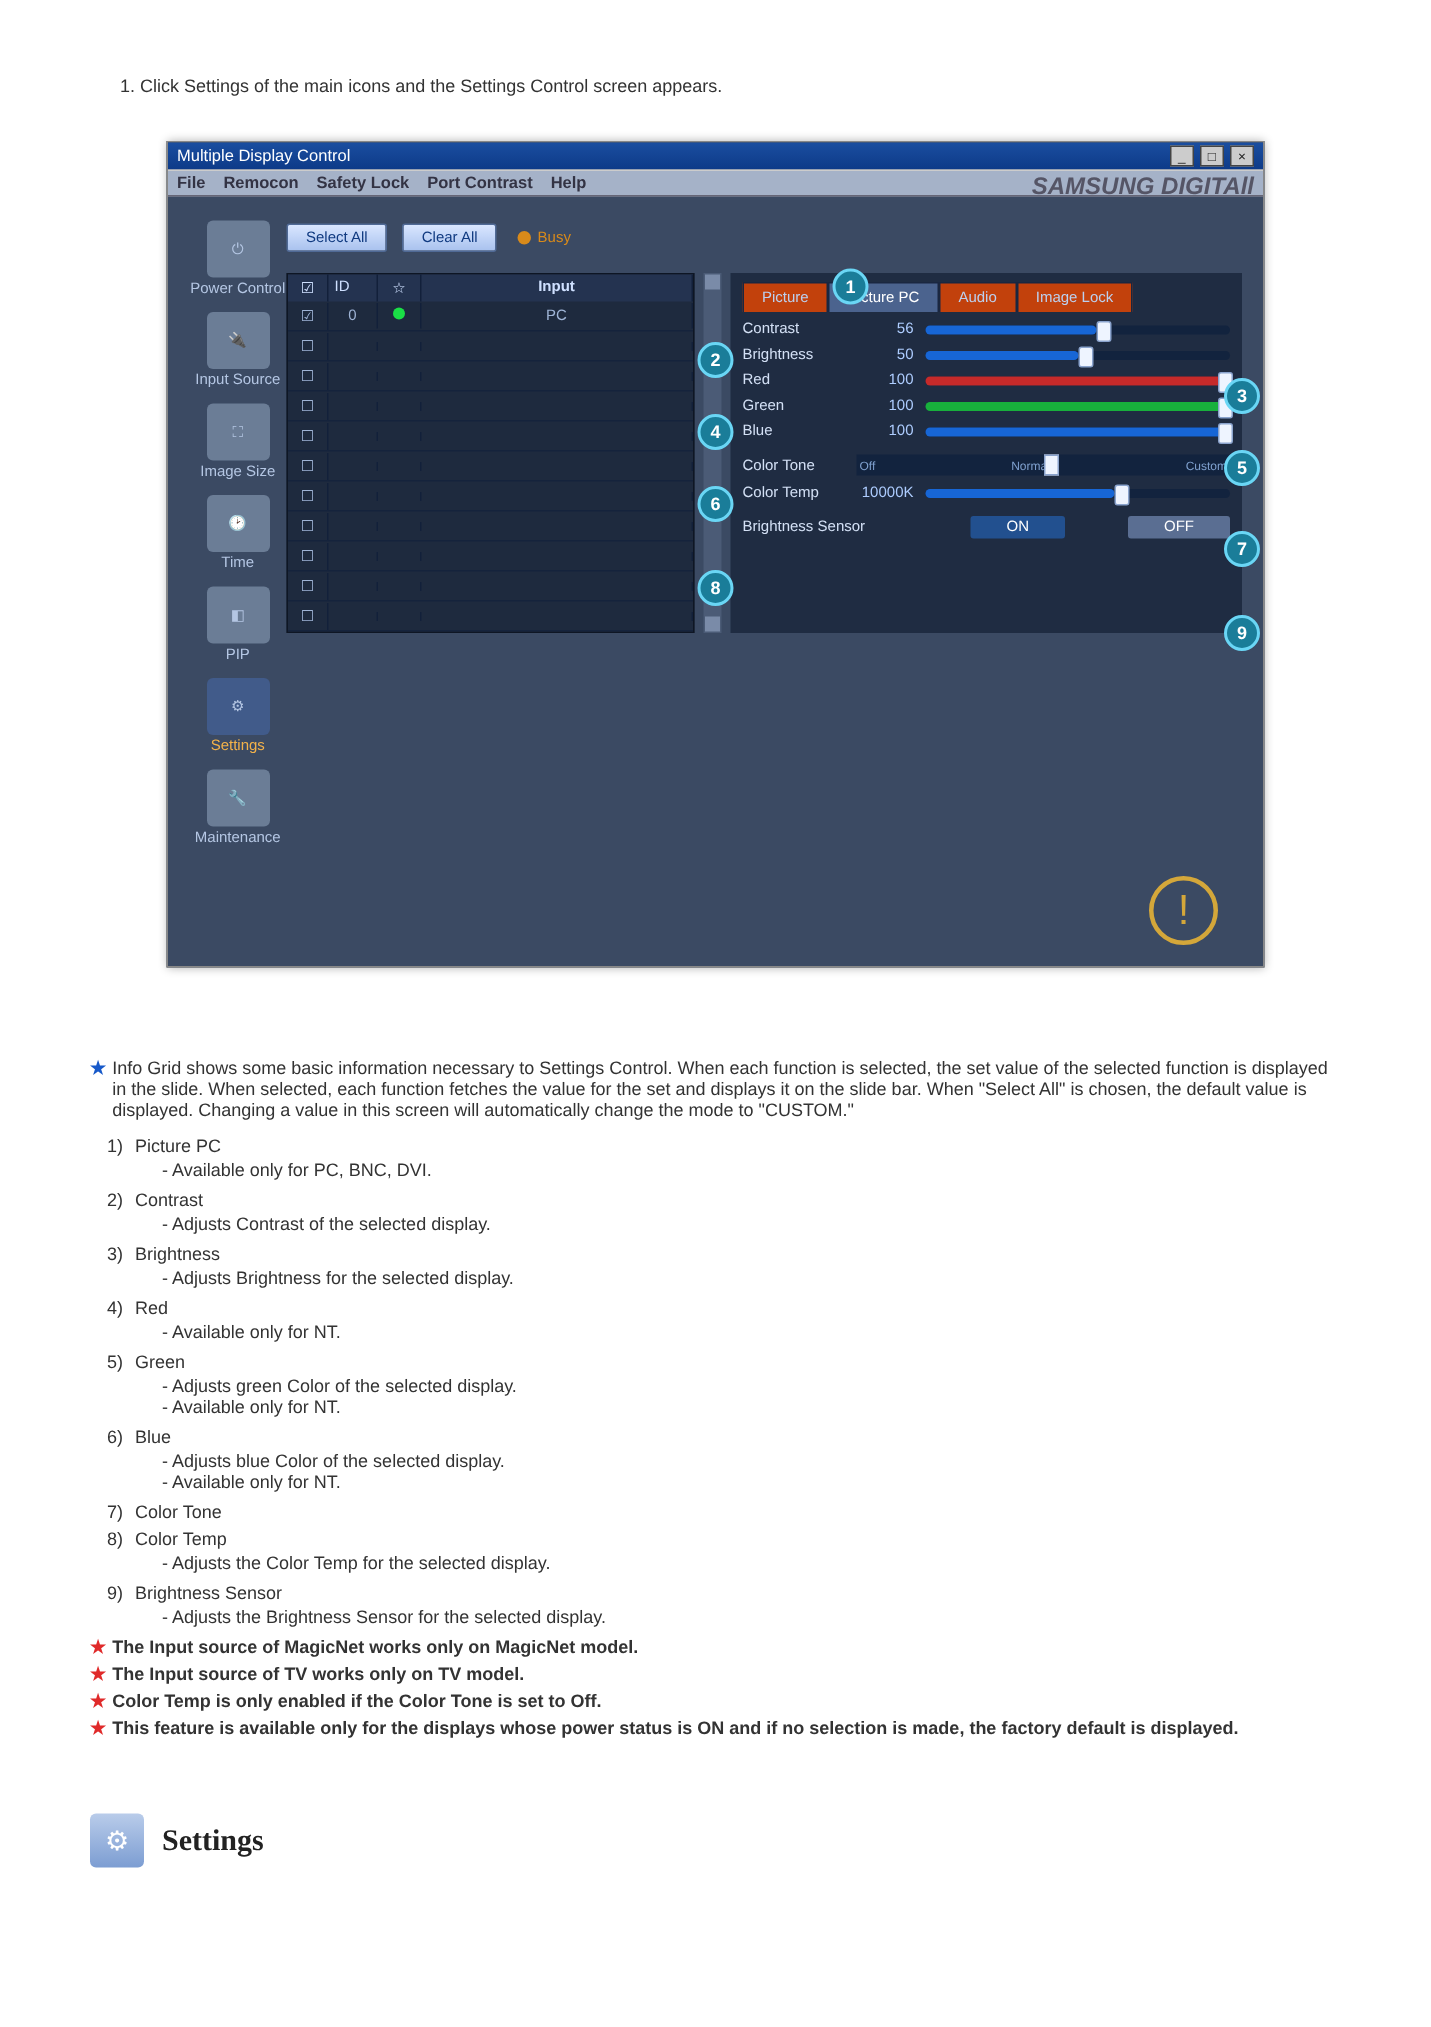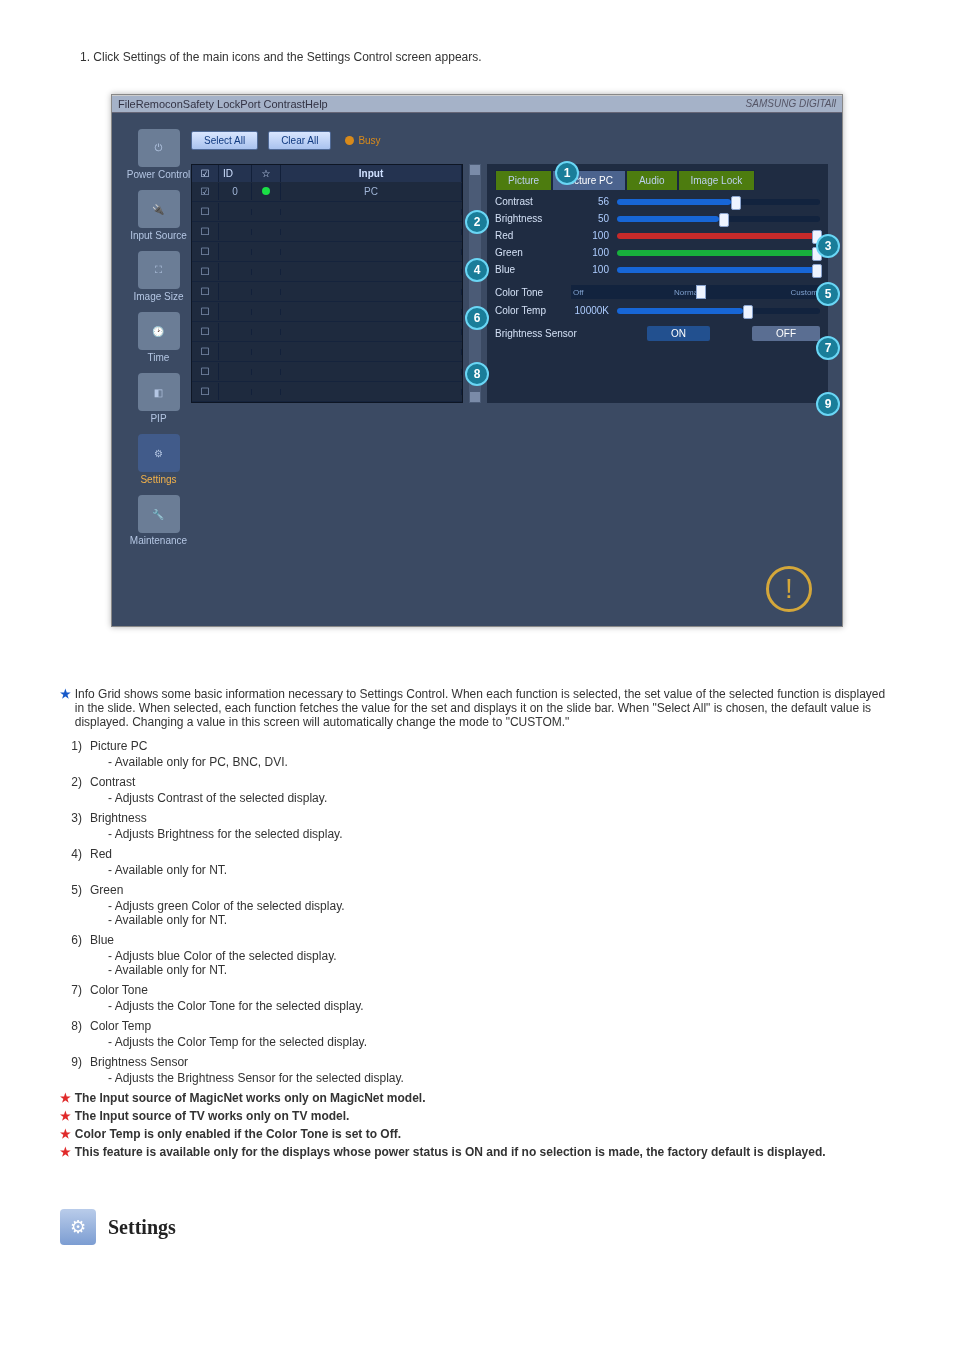--- a/index.html
+++ b/index.html
@@ -33,26 +33,28 @@
   .titlebar .wbtns span {
     display:inline-block; width:14px; height:12px; background:#ccc; border:1px solid #444; margin-left:1px;
     font-size:9px; line-height:12px; text-align:center; color:#222;
   }
   .menubar {
     background: #a5b2c8;
     color: #334;
     font-size: 11px;
     padding: 2px 6px;
     display:flex;
+    gap:12px;
     border-top:1px solid #ccc;
     border-bottom:1px solid #667;
     position:relative;
+    font-weight:bold;
   }
   .menubar .brand {
-    position:absolute; right:6px; color:#556; font-style:italic; font-size:10px;
+    position:absolute; right:6px; color:#556; font-style:italic; font-size:16px;
   }
   .app-body {
     display:flex;
     padding:16px 14px 20px 14px;
     background:#3b4a63;
   }
   .sidebar {
     width:96px;
     display:flex;
     flex-direction:column;
@@ -116,21 +118,21 @@
   .scroll-stub{ width:12px; background:#4b5b76; display:flex; flex-direction:column; align-items:center;}
   .scroll-stub .arrow{ width:10px;height:10px;background:#7a8ba8;margin:1px;}
   .panel {
     flex:1;
     background:#1f2c42;
     padding:6px 8px 10px 8px;
     position:relative;
   }
   .tabs { display:flex; gap:0; margin-bottom:6px; }
   .tab {
-    background:#4d7c0f; color:#bcd0ef; font-size:10px; padding:4px 12px;
+    background:#c2410c; color:#bcd0ef; font-size:10px; padding:4px 12px;
     border:1px solid #1a2740; border-bottom:none;
   }
   .tab.active { background:#4b638e; color:#fff; }
   .subhdr {
     text-align:center; color:#e6edfa; font-size:10px; padding:3px 0 8px 0;
   }
   .slider-row {
     display:flex; align-items:center; gap:8px; margin:6px 0;
     color:#d3e0f5; font-size:10px;
     position:relative;
@@ -186,20 +188,28 @@
 </style>
 </head>
 <body>
 
 <div class="instruction">
   <span>1.</span>
   <span>Click Settings of the main icons and the Settings Control screen appears.</span>
 </div>
 
 <div class="screenshot">
+  <div class="titlebar">
+    <span>Multiple Display Control</span>
+    <span class="wbtns">
+      <span>_</span>
+      <span>□</span>
+      <span>×</span>
+    </span>
+  </div>
   <div class="menubar">
     <span>File</span>
     <span>Remocon</span>
     <span>Safety Lock</span>
     <span>Port Contrast</span>
     <span>Help</span>
     <span class="brand">SAMSUNG DIGITAll</span>
   </div>
   <div class="app-body">
     <div class="sidebar">
@@ -469,23 +479,20 @@
     </div>
   <div class="sublist">
       <div>Adjusts blue Color of the selected display.</div>
       <div>Available  only for NT.</div>
     </div>
 
   <div class="item">
       <span class="num">7)</span>
       <span class="txt">Color Tone</span>
     </div>
-  <div class="sublist">
-      <div>Adjusts the Color Tone for the selected display.</div>
-    </div>
 
   <div class="item">
       <span class="num">8)</span>
       <span class="txt">Color Temp</span>
     </div>
   <div class="sublist">
       <div>Adjusts the Color Temp for the selected display.</div>
     </div>
 
   <div class="item">

